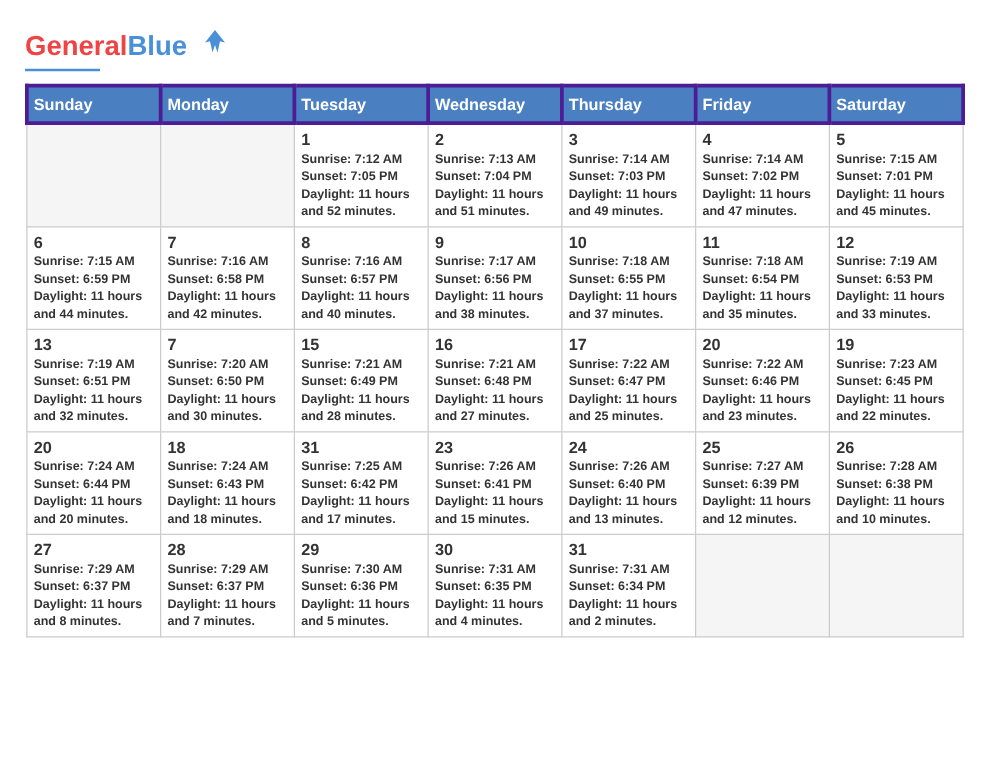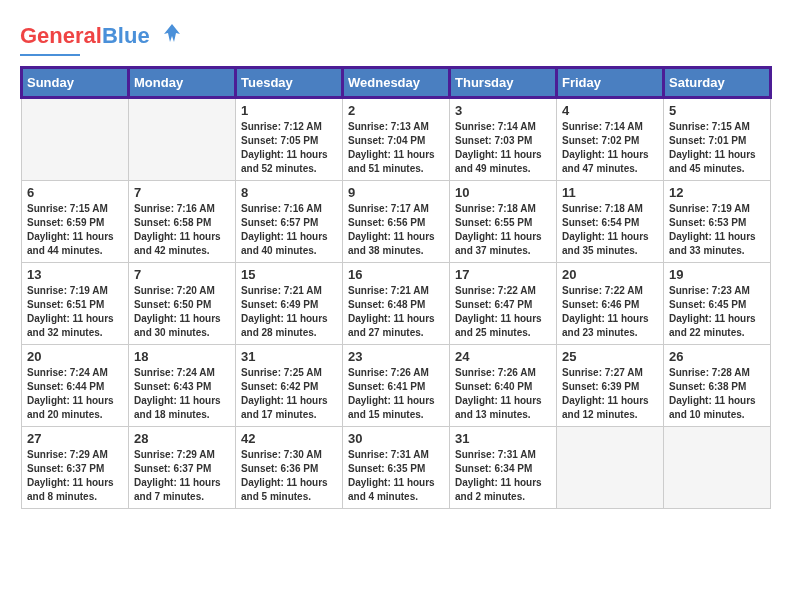--- a/index.html
+++ b/index.html
@@ -375,21 +375,21 @@
         <td>
         <div class="day-number">28</div>
         <div class="cell-info">
           Sunrise: 7:29 AM<br>
           Sunset: 6:37 PM<br>
           Daylight: 11 hours<br>
           and 7 minutes.
         </div>
       </td>
         <td>
-        <div class="day-number">42</div>
+        <div class="day-number">29</div>
         <div class="cell-info">
           Sunrise: 7:30 AM<br>
           Sunset: 6:36 PM<br>
           Daylight: 11 hours<br>
           and 5 minutes.
         </div>
       </td>
         <td>
         <div class="day-number">30</div>
         <div class="cell-info">

